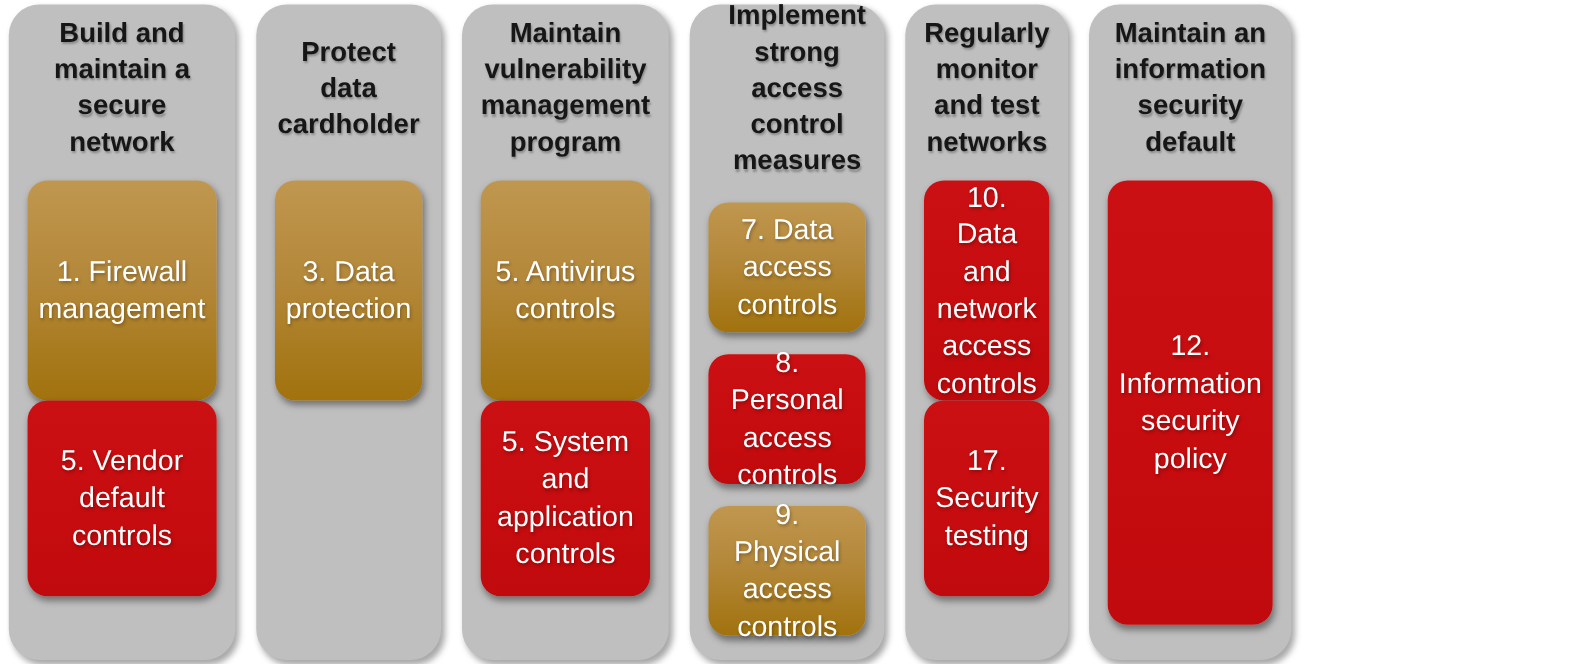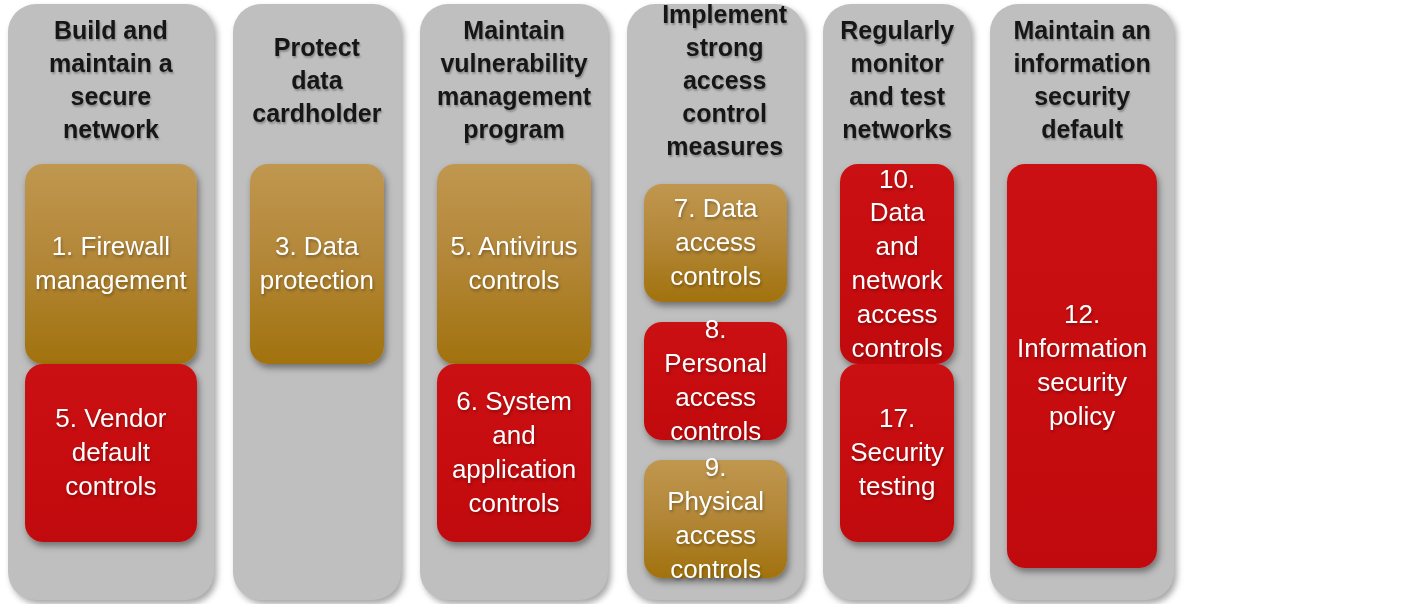--- a/index.html
+++ b/index.html
@@ -108,21 +108,21 @@
     </div>
   </div>
 
   <div class="column">
     <div class="col-header hw-3">Maintain vulnerability management program</div>
     <div class="boxes">
       <div class="req-box gold h-tall">
         <span>5. Antivirus controls</span>
       </div>
       <div class="req-box red h-medium">
-        <span>6. System and application controls</span>
+        <span>5. System and application controls</span>
       </div>
     </div>
   </div>
 
   <div class="column">
     <div class="col-header hw-4">Implement strong access control measures</div>
     <div class="boxes three">
       <div class="req-box gold h-small">
         <span>7. Data access controls</span>
       </div>

